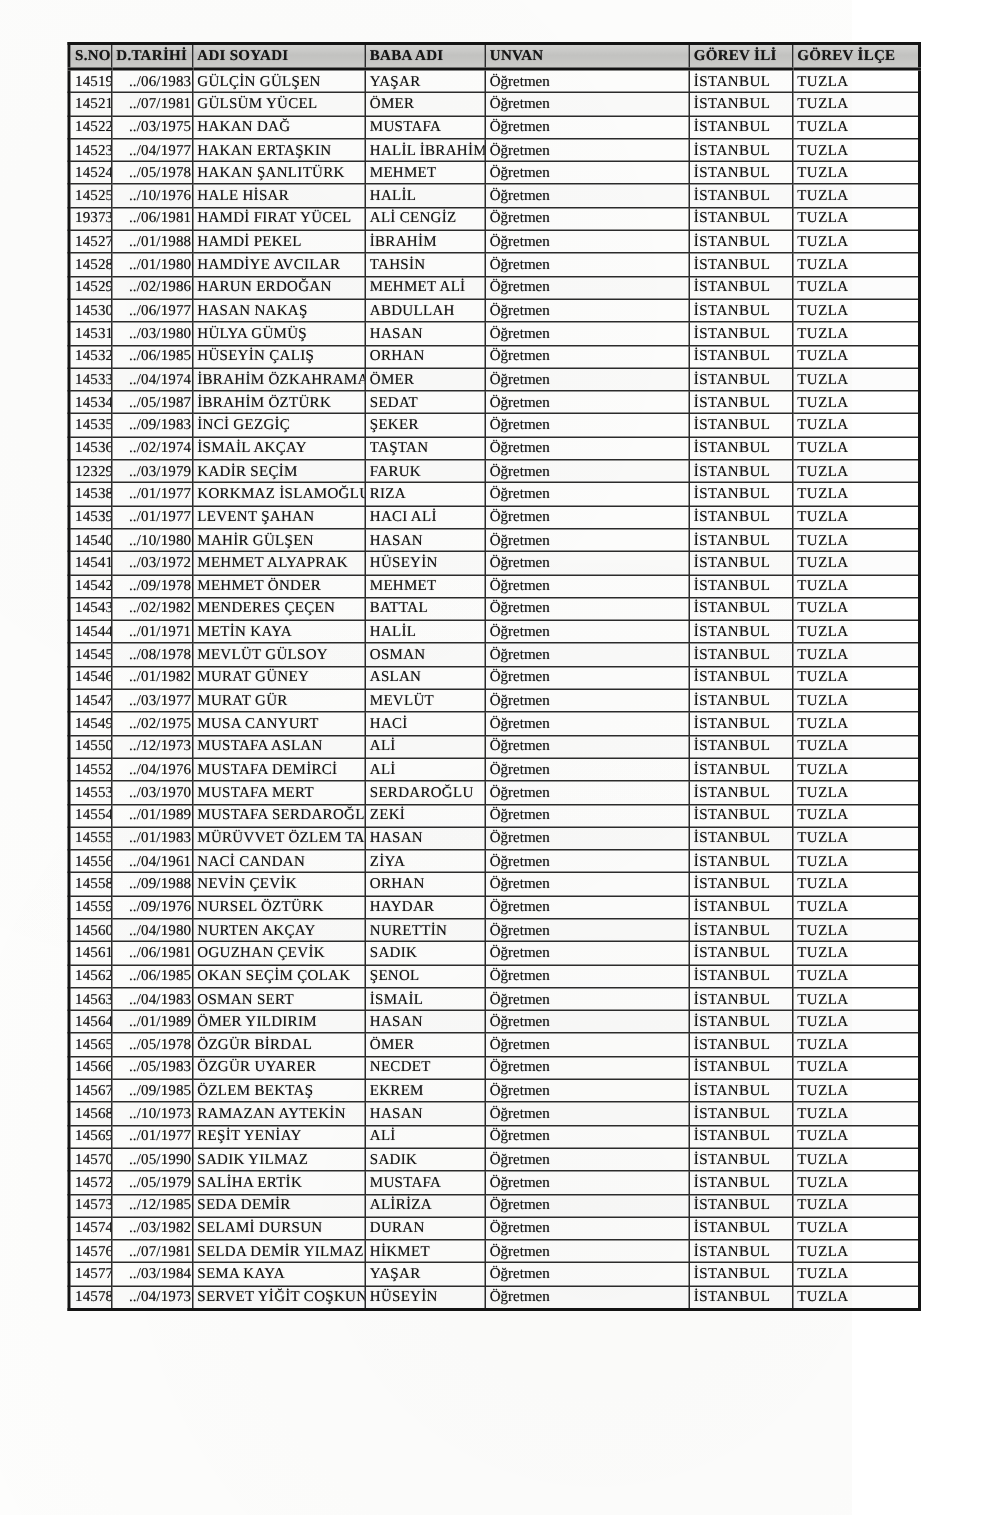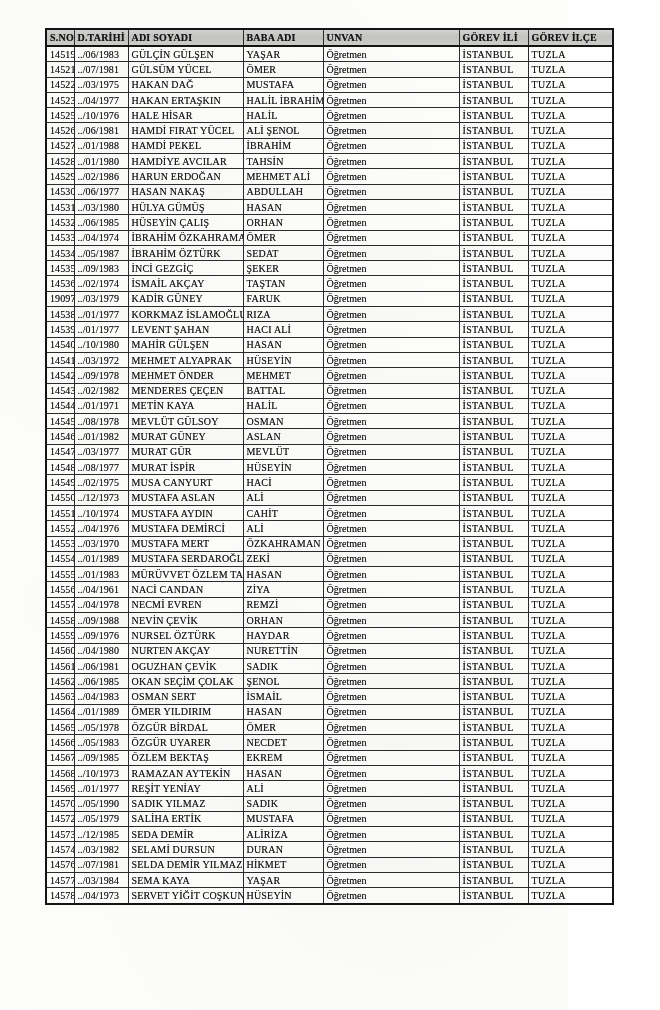--- a/index.html
+++ b/index.html
@@ -45,21 +45,21 @@
   }
   table.doc tbody td{
     height:14.3px;
     font-size:10px;
     font-weight:400;
     text-shadow:0 0 0.5px rgba(0,0,0,0.55);
   }
   table.doc tbody tr:nth-child(3n) td{ border-top-color:#1a1a1a; }
   table.doc tbody tr:nth-child(4n+2) td{ background:rgba(0,0,0,0.012); }
   td.c-sno{ letter-spacing:0.1px;margin-top:22px; }
-  td.c-date{ letter-spacing:0.1px; }
+  td.c-date{ letter-spacing:0.1px;text-align:right; }
   td.c-name{ letter-spacing:0.2px; }
   td.c-unvan{ font-weight:400; }
   td.c-il, td.c-ilce{ letter-spacing:0.3px; }
 </style>
 </head>
 <body>
 
 <div class="page">
   <table class="doc">
     <colgroup>
@@ -118,36 +118,45 @@
         <tr>
           <td class="c-sno">14523</td>
           <td class="c-date">../04/1977</td>
           <td class="c-name">HAKAN ERTAŞKIN</td>
           <td class="c-name">HALİL İBRAHİM</td>
           <td class="c-unvan">Öğretmen</td>
           <td class="c-il">İSTANBUL</td>
           <td class="c-ilce">TUZLA</td>
         </tr>
 
+        <tr>
+          <td class="c-sno">14524</td>
+          <td class="c-date">../05/1978</td>
+          <td class="c-name">HAKAN ŞANLITÜRK</td>
+          <td class="c-name">MEHMET</td>
+          <td class="c-unvan">Öğretmen</td>
+          <td class="c-il">İSTANBUL</td>
+          <td class="c-ilce">TUZLA</td>
+        </tr>
 
         <tr>
           <td class="c-sno">14525</td>
           <td class="c-date">../10/1976</td>
           <td class="c-name">HALE HİSAR</td>
           <td class="c-name">HALİL</td>
           <td class="c-unvan">Öğretmen</td>
           <td class="c-il">İSTANBUL</td>
           <td class="c-ilce">TUZLA</td>
         </tr>
 
         <tr>
-          <td class="c-sno">14526</td>
+          <td class="c-sno">19373</td>
           <td class="c-date">../06/1981</td>
           <td class="c-name">HAMDİ FIRAT YÜCEL</td>
-          <td class="c-name">ALİ ŞENOL</td>
+          <td class="c-name">ALİ CENGİZ</td>
           <td class="c-unvan">Öğretmen</td>
           <td class="c-il">İSTANBUL</td>
           <td class="c-ilce">TUZLA</td>
         </tr>
 
         <tr>
           <td class="c-sno">14527</td>
           <td class="c-date">../01/1988</td>
           <td class="c-name">HAMDİ PEKEL</td>
           <td class="c-name">İBRAHİM</td>
@@ -240,23 +249,23 @@
           <td class="c-sno">14536</td>
           <td class="c-date">../02/1974</td>
           <td class="c-name">İSMAİL AKÇAY</td>
           <td class="c-name">TAŞTAN</td>
           <td class="c-unvan">Öğretmen</td>
           <td class="c-il">İSTANBUL</td>
           <td class="c-ilce">TUZLA</td>
         </tr>
 
         <tr>
-          <td class="c-sno">19097</td>
+          <td class="c-sno">12329</td>
           <td class="c-date">../03/1979</td>
-          <td class="c-name">KADİR GÜNEY</td>
+          <td class="c-name">KADİR SEÇİM</td>
           <td class="c-name">FARUK</td>
           <td class="c-unvan">Öğretmen</td>
           <td class="c-il">İSTANBUL</td>
           <td class="c-ilce">TUZLA</td>
         </tr>
 
         <tr>
           <td class="c-sno">14538</td>
           <td class="c-date">../01/1977</td>
           <td class="c-name">KORKMAZ İSLAMOĞLU</td>
@@ -349,29 +358,20 @@
         <tr>
           <td class="c-sno">14547</td>
           <td class="c-date">../03/1977</td>
           <td class="c-name">MURAT GÜR</td>
           <td class="c-name">MEVLÜT</td>
           <td class="c-unvan">Öğretmen</td>
           <td class="c-il">İSTANBUL</td>
           <td class="c-ilce">TUZLA</td>
         </tr>
 
-        <tr>
-          <td class="c-sno">14548</td>
-          <td class="c-date">../08/1977</td>
-          <td class="c-name">MURAT İSPİR</td>
-          <td class="c-name">HÜSEYİN</td>
-          <td class="c-unvan">Öğretmen</td>
-          <td class="c-il">İSTANBUL</td>
-          <td class="c-ilce">TUZLA</td>
-        </tr>
 
         <tr>
           <td class="c-sno">14549</td>
           <td class="c-date">../02/1975</td>
           <td class="c-name">MUSA CANYURT</td>
           <td class="c-name">HACİ</td>
           <td class="c-unvan">Öğretmen</td>
           <td class="c-il">İSTANBUL</td>
           <td class="c-ilce">TUZLA</td>
         </tr>
@@ -379,45 +379,36 @@
         <tr>
           <td class="c-sno">14550</td>
           <td class="c-date">../12/1973</td>
           <td class="c-name">MUSTAFA ASLAN</td>
           <td class="c-name">ALİ</td>
           <td class="c-unvan">Öğretmen</td>
           <td class="c-il">İSTANBUL</td>
           <td class="c-ilce">TUZLA</td>
         </tr>
 
-        <tr>
-          <td class="c-sno">14551</td>
-          <td class="c-date">../10/1974</td>
-          <td class="c-name">MUSTAFA AYDIN</td>
-          <td class="c-name">CAHİT</td>
-          <td class="c-unvan">Öğretmen</td>
-          <td class="c-il">İSTANBUL</td>
-          <td class="c-ilce">TUZLA</td>
-        </tr>
 
         <tr>
           <td class="c-sno">14552</td>
           <td class="c-date">../04/1976</td>
           <td class="c-name">MUSTAFA DEMİRCİ</td>
           <td class="c-name">ALİ</td>
           <td class="c-unvan">Öğretmen</td>
           <td class="c-il">İSTANBUL</td>
           <td class="c-ilce">TUZLA</td>
         </tr>
 
         <tr>
           <td class="c-sno">14553</td>
           <td class="c-date">../03/1970</td>
           <td class="c-name">MUSTAFA MERT</td>
-          <td class="c-name">ÖZKAHRAMAN</td>
+          <td class="c-name">SERDAROĞLU</td>
           <td class="c-unvan">Öğretmen</td>
           <td class="c-il">İSTANBUL</td>
           <td class="c-ilce">TUZLA</td>
         </tr>
 
         <tr>
           <td class="c-sno">14554</td>
           <td class="c-date">../01/1989</td>
           <td class="c-name">MUSTAFA SERDAROĞLU</td>
           <td class="c-name">ZEKİ</td>
@@ -439,29 +430,20 @@
         <tr>
           <td class="c-sno">14556</td>
           <td class="c-date">../04/1961</td>
           <td class="c-name">NACİ CANDAN</td>
           <td class="c-name">ZİYA</td>
           <td class="c-unvan">Öğretmen</td>
           <td class="c-il">İSTANBUL</td>
           <td class="c-ilce">TUZLA</td>
         </tr>
 
-        <tr>
-          <td class="c-sno">14557</td>
-          <td class="c-date">../04/1978</td>
-          <td class="c-name">NECMİ EVREN</td>
-          <td class="c-name">REMZİ</td>
-          <td class="c-unvan">Öğretmen</td>
-          <td class="c-il">İSTANBUL</td>
-          <td class="c-ilce">TUZLA</td>
-        </tr>
 
         <tr>
           <td class="c-sno">14558</td>
           <td class="c-date">../09/1988</td>
           <td class="c-name">NEVİN ÇEVİK</td>
           <td class="c-name">ORHAN</td>
           <td class="c-unvan">Öğretmen</td>
           <td class="c-il">İSTANBUL</td>
           <td class="c-ilce">TUZLA</td>
         </tr>

